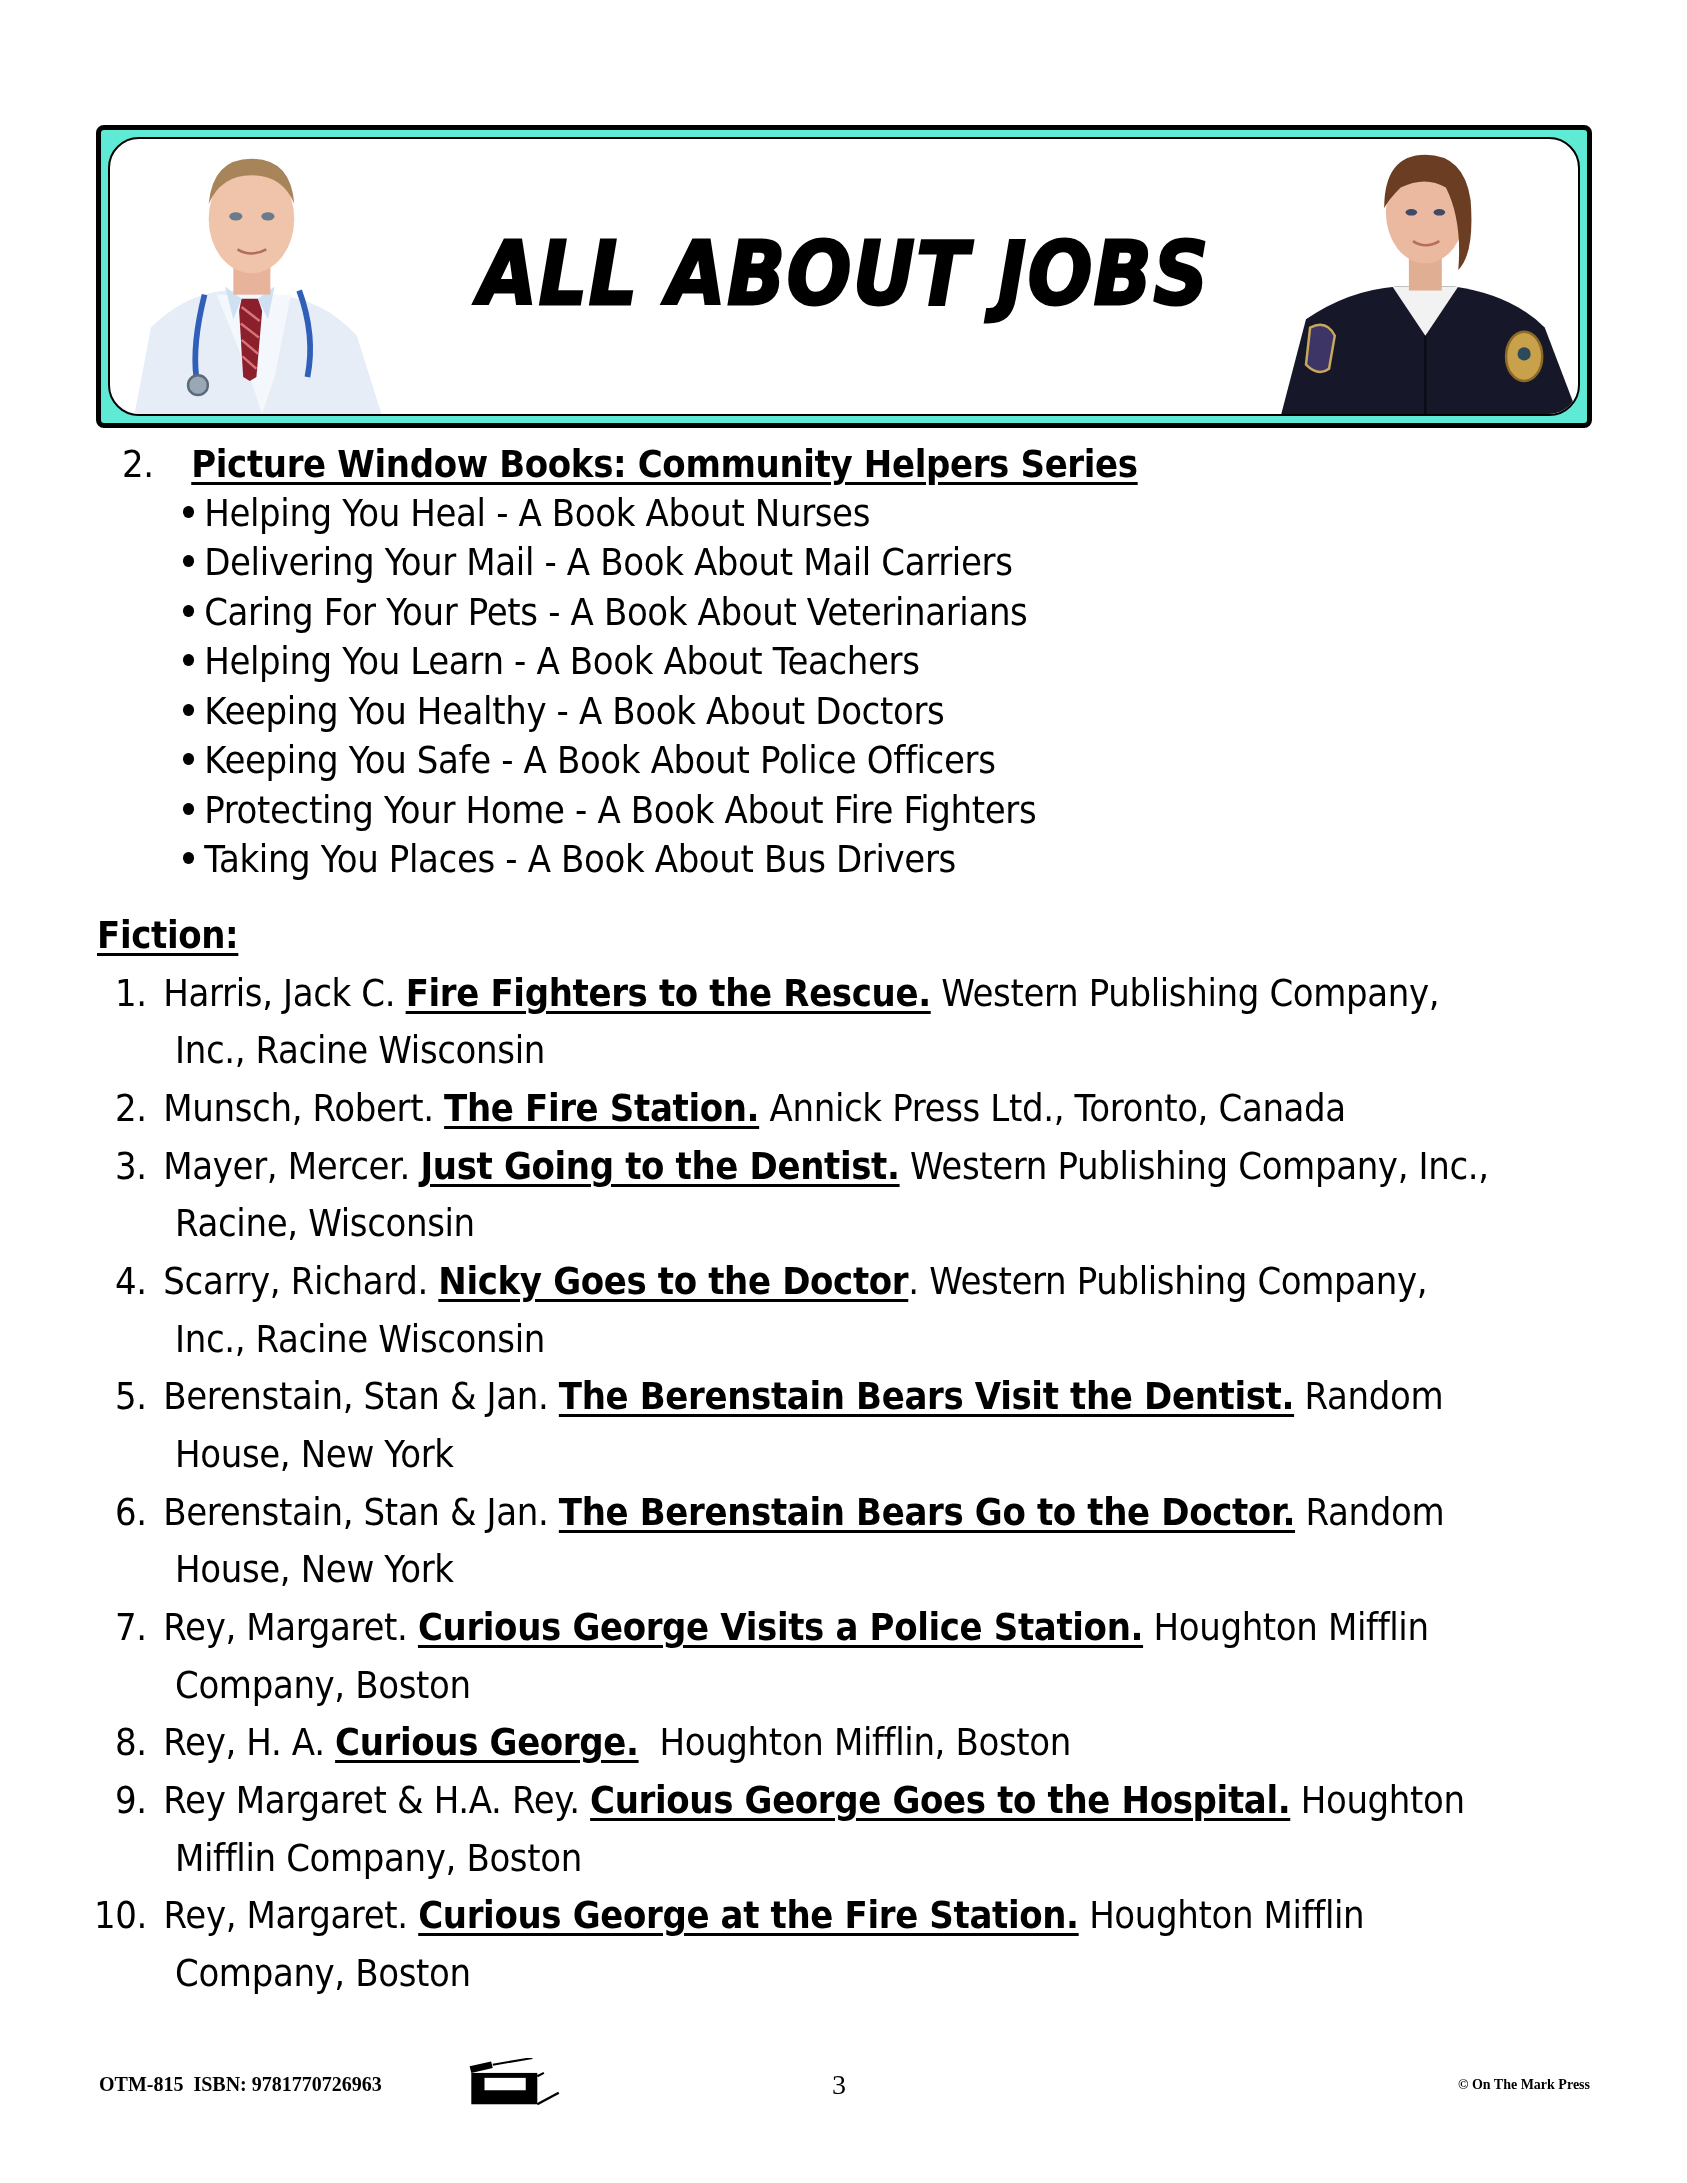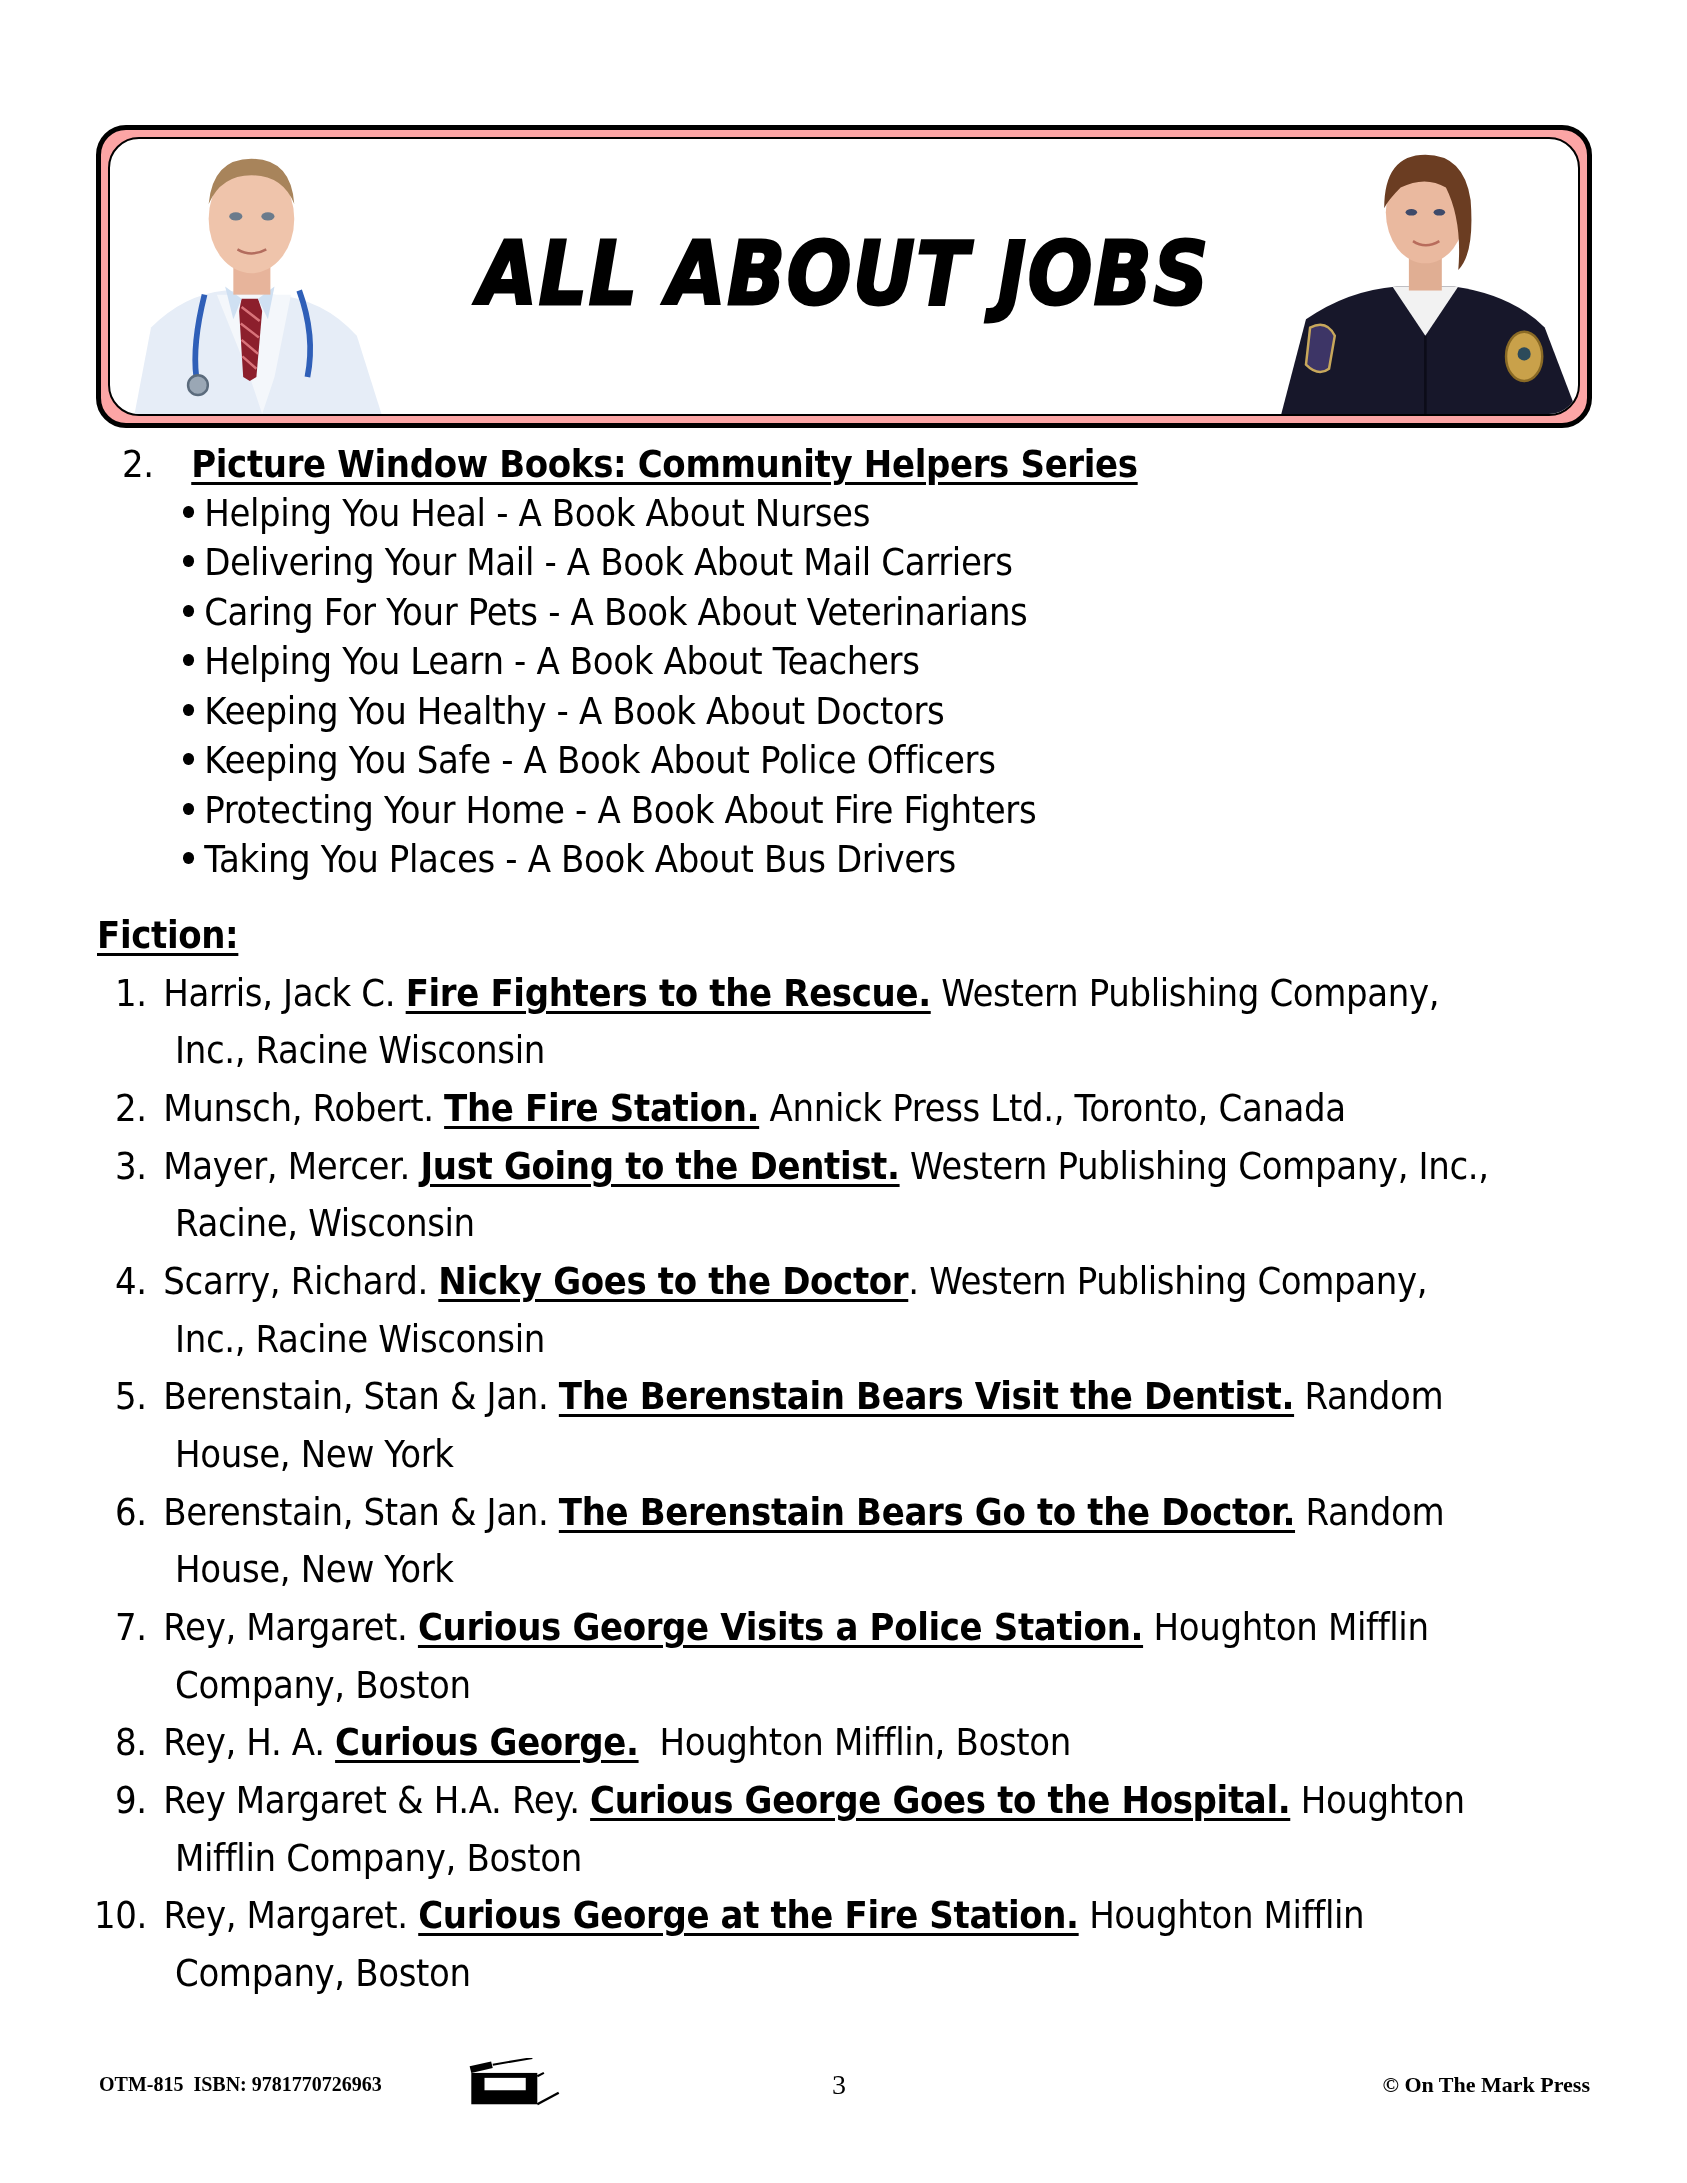--- a/index.html
+++ b/index.html
@@ -1,21 +1,21 @@
 <!DOCTYPE html>
 <html style="font-size:13px"><head>
 <meta charset="utf-8">
 <style>
   html, body { margin: 0; padding: 0; background: #ffffff; }
   body { width: 1687px; height: 2183px; position: relative; overflow: hidden;
          font-family: "DejaVu Sans", "Liberation Sans", sans-serif; color: #000; }
 
   
   .banner { position: absolute; left: 96px; top: 125px; width: 1496px; height: 303px;
-            border: 5.8px solid #000; border-radius: 30px; box-sizing: border-box; background: #fca5a5; text-decoration: underline; }
+            border: 5.8px solid #000; border-radius: 8px; box-sizing: border-box; background: #5eead4; text-decoration: underline; }
   .banner-inner { position: absolute; left: 6.6px; top: 6.6px; right: 6.6px; bottom: 6.6px;
                   border: 2.5px solid #000; border-radius: 31px; overflow: hidden; background: #fff; }
   .banner-title { position: absolute; left: 0; right: 0; top: 97px; text-align: center;
                   font-family: "DejaVu Sans", sans-serif; font-weight: bold; font-style: italic;
                   font-size: 76px; letter-spacing: 1.6px; line-height: 1; transform: scaleY(1.15);
                   -webkit-text-stroke: 2.5px #000; }
 
   .photo { position: absolute; bottom: 0; }
   .photo-doctor { left: 8.2px; width: 313px; height: 284px; }
   .photo-officer { right: 0; width: 330px; height: 284px; }
@@ -26,21 +26,21 @@
   .line.condensed { transform: scaleX(0.92); }
   .u { text-decoration: underline; text-decoration-thickness: 2.5px; text-underline-offset: 5px; font-weight: bold; }
   .bullet-dot { display: inline-block; width: 11.5px; height: 11.5px; border-radius: 50%;
                 background: #000; margin-right: 11.5px; vertical-align: middle; position: relative; top: -3.3px; }
   .heading { font-weight: bold; text-decoration: underline; text-decoration-thickness: 2.5px; text-underline-offset: 5px; }
 
   
   .footer { position: absolute; top: 2060px; height: 49px; font-family: "Liberation Serif", "DejaVu Serif", serif; }
   .footer-left { left: 99px; font-weight: bold; font-size: 20px; line-height: 49px; }
   .footer-center { left: 832px; font-size: 28px; line-height: 49px; }
-  .footer-right { right: 97px; font-weight: bold; font-size: 22px; line-height: 49px; }
+  .footer-right { right: 97px; font-weight: bold; font-size: 14px; line-height: 49px; }
   .copier { position: absolute; left: 468px; top: 2058px; width: 99px; height: 48px; }
 </style>
 </head>
 <body>
 
 <div class="banner">
   <div class="banner-inner">
 
     <svg class="photo photo-doctor" viewBox="0 0 380 345">
       <defs>

